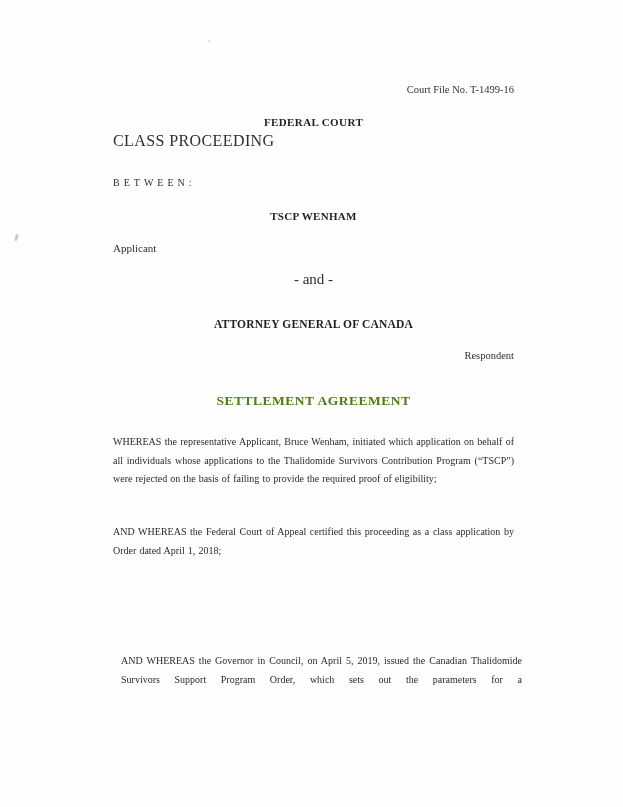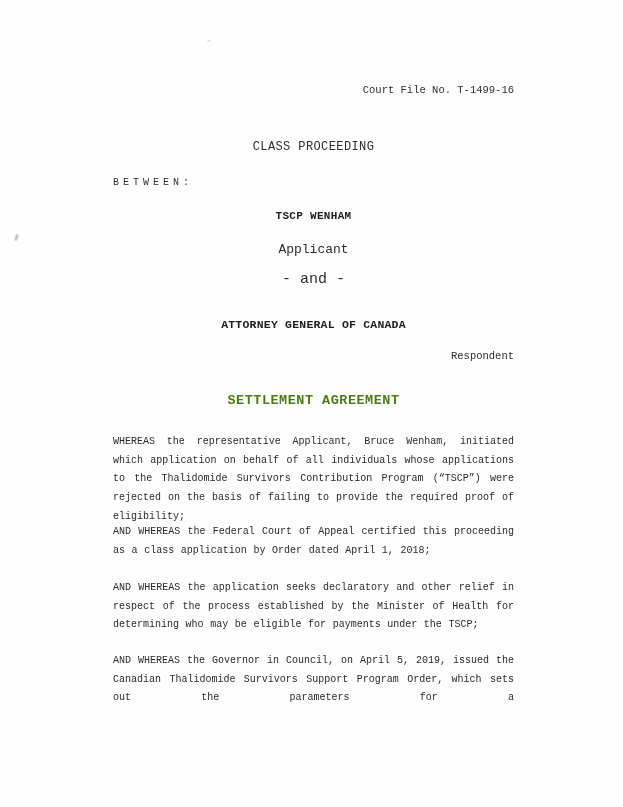--- a/index.html
+++ b/index.html
@@ -6,21 +6,21 @@
     margin: 0;
     padding: 0;
     background: #ffffff;
   }
   .page {
     position: relative;
     width: 623px;
     height: 807px;
     background: #fefefe;
     overflow: hidden;
-    font-family: Liberation Mono, monospace;
+    font-family: Liberation Serif, serif;
     color: #2a2a2a;
   }
   .page * { box-sizing: border-box; }
 
   
   .col {
     position: absolute;
     left: 113px;
     width: 401px;
   }
@@ -33,45 +33,45 @@
   }
   .h-court {
     top: 116px;
     font-size: 11px;
     font-weight: bold;
     letter-spacing: 0.4px;
     text-align: center;
     color: #1f1f1f;
   }
   .h-proc {
-    top: 140px;
-    font-size: 12px;
+    top: 132px;
+    font-size: 16px;
     letter-spacing: 0.4px;
-    text-align: center;
+    text-align: left;
     color: #2e2e2e;
   }
   .between {
     top: 177px;
     font-size: 10px;
     letter-spacing: 4px;
     text-align: left;
     color: #2e2e2e;
   }
   .h-applicant {
     top: 210px;
     font-size: 11px;
     font-weight: bold;
     letter-spacing: 0.3px;
     text-align: center;
     color: #1f1f1f;
   }
   .role-applicant {
     top: 242px;
-    font-size: 13px;
-    text-align: center;
+    font-size: 11px;
+    text-align: left;
     color: #2e2e2e;
   }
   .and-sep {
     top: 271px;
     font-size: 15px;
     text-align: center;
     color: #2e2e2e;
   }
   .h-respondent {
     top: 318px;
@@ -101,21 +101,21 @@
     font-size: 10px;
     line-height: 18.7px;
     text-align: justify;
     word-spacing: 0.6px;
     color: #2a2a2a;
   }
   .p1 { top: 433px; }
   .p2 { top: 523px; }
   .p3 { top: 579px; }
   .p4 { top: 652px; }
-  .continues { text-align-last: justify; }
+  .continues { text-align-last: justify; margin-left: 8px; }
 
   
   .speck {
     position: absolute;
     left: 15px;
     top: 234px;
     width: 3px;
     height: 7px;
     border-radius: 2px;
     background: #9a9a9a;
@@ -133,20 +133,21 @@
     opacity: 0.5;
   }
 </style>
 </head>
 <body>
 
 <div class="page">
 
   <div class="col court-file">Court File No. T-1499-16</div>
 
+  <div class="col h-court">FEDERAL COURT</div>
 
   <div class="col h-proc">CLASS PROCEEDING</div>
 
   <div class="col between">BETWEEN:</div>
 
   <div class="col h-applicant">TSCP WENHAM</div>
 
   <div class="col role-applicant">Applicant</div>
 
   <div class="col and-sep">- and -</div>
@@ -154,20 +155,19 @@
   <div class="col h-respondent">ATTORNEY GENERAL OF CANADA</div>
 
   <div class="col role-respondent">Respondent</div>
 
   <div class="col doc-title">SETTLEMENT AGREEMENT</div>
 
   <p class="col body-para p1">WHEREAS the representative Applicant, Bruce Wenham, initiated which application on behalf of all individuals whose applications to the Thalidomide Survivors Contribution Program (“TSCP”) were rejected on the basis of failing to provide the required proof of eligibility;</p>
 
   <p class="col body-para p2">AND WHEREAS the Federal Court of Appeal certified this proceeding as a class application by Order dated April 1, 2018;</p>
 
-  <p class="col body-para p3">AND WHEREAS the application seeks declaratory and other relief in respect of the process established by the Minister of Health for determining who may be eligible for payments under the TSCP;</p>
 
   <p class="col body-para p4 continues">AND WHEREAS the Governor in Council, on April 5, 2019, issued the Canadian Thalidomide Survivors Support Program Order, which sets out the parameters for a</p>
 
   <div class="speck"></div>
   <div class="speck2"></div>
 
 </div>
 
 </body></html>

